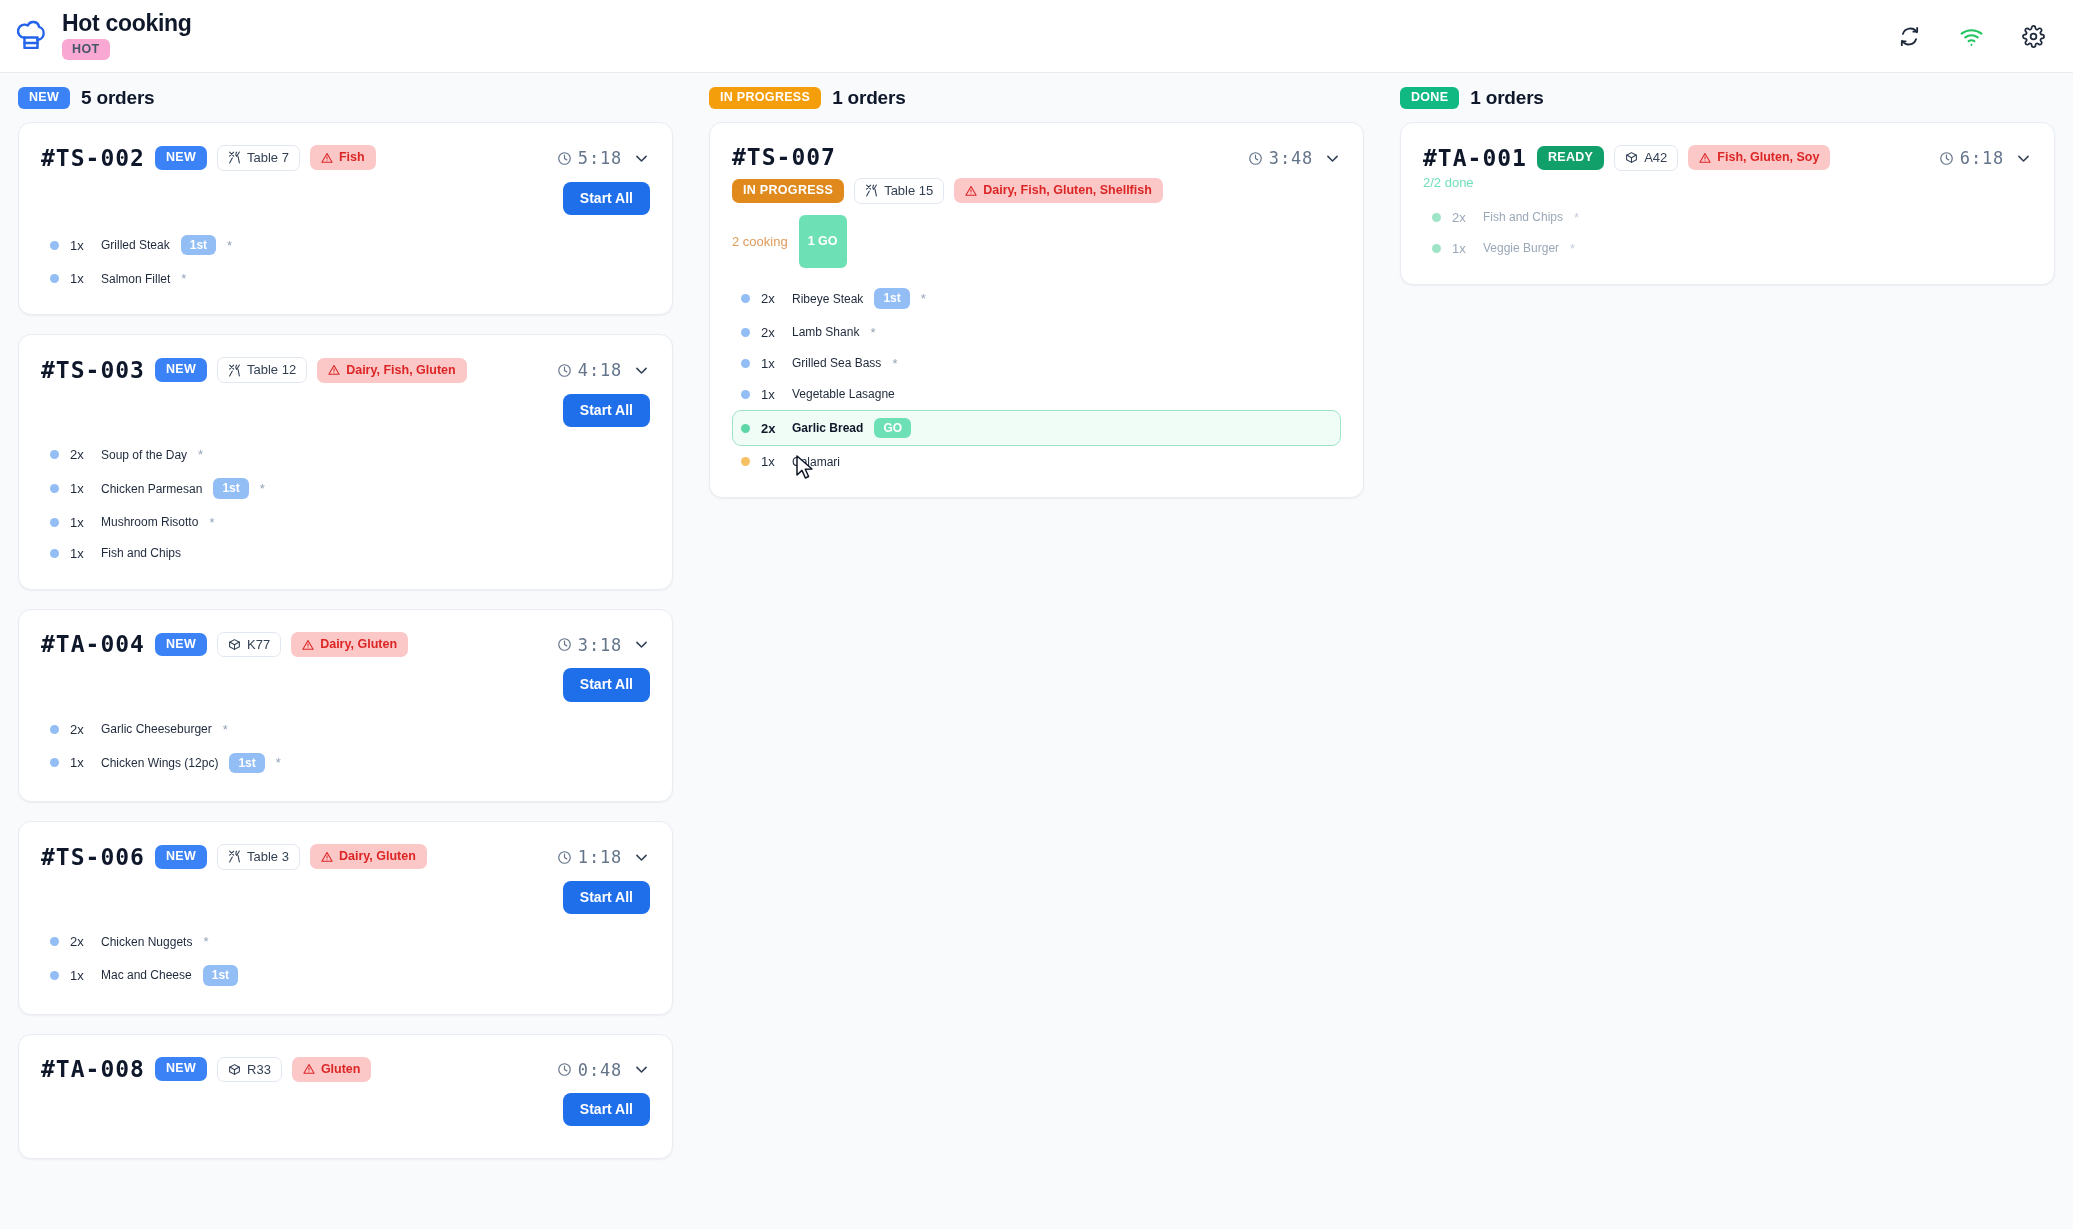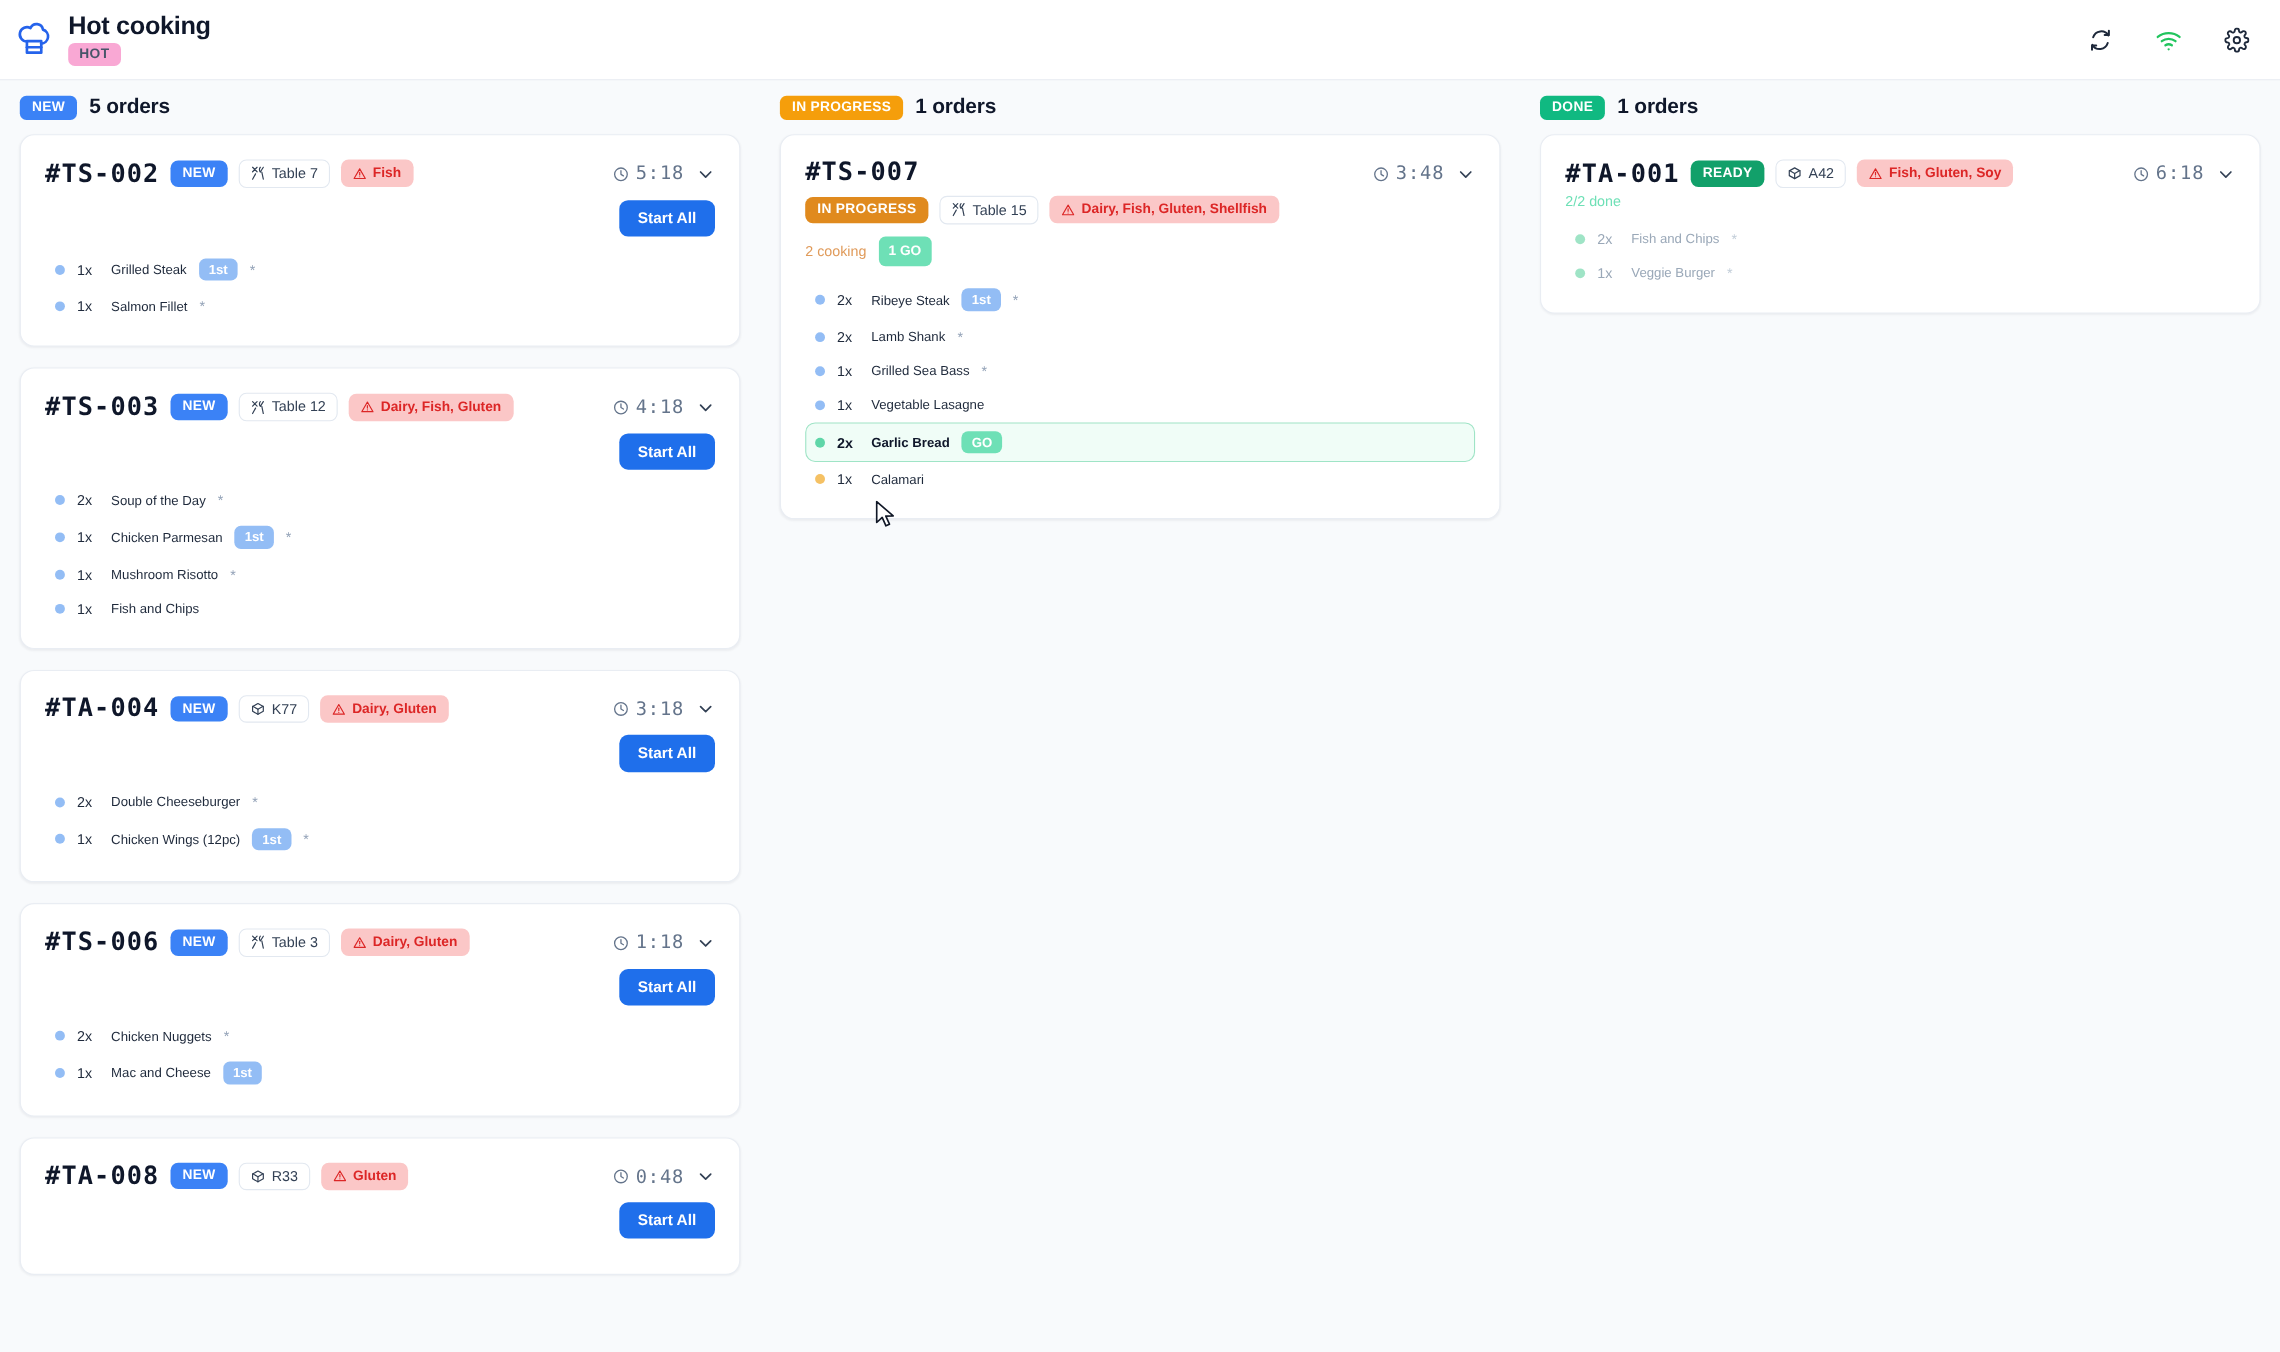--- a/index.html
+++ b/index.html
@@ -107,21 +107,21 @@
   .timer-val svg { display: block; flex: none; }
   .chev { cursor: pointer; display: block; }
 
   .progress-line {
     display: flex; align-items: center; gap: 11px;
     margin-top: 2px;
   }
   .cooking-text { font-size: 13px; color: #e09b5b; }
   .go-count {
     font-size: 12.5px; font-weight: bold; color: #fff;
-    background: #6ee0b6; padding: 7px 9px; border-radius: 6px; line-height: 1.1;
+    background: #6ee0b6; padding: 20px 9px; border-radius: 6px; line-height: 1.1;
   }
   .done-text { font-size: 13px; color: #6ee0b6; margin-top: 4px; }
 
   .start-all-wrap { display: flex; justify-content: flex-end; margin-top: 11px; }
   .start-all {
     background: #1f6feb; color: #fff; border: none;
     font-family: "Liberation Sans", sans-serif;
     font-size: 14px; font-weight: bold;
     padding: 9px 17px; border-radius: 8px; cursor: pointer; line-height: 1.1;
   }
@@ -374,21 +374,21 @@
               </span>
             </div>
           </div>
           <div class="start-all-wrap">
             <button class="start-all">Start All</button>
           </div>
           <div class="items">
             <div class="item">
               <span class="dot new"></span>
               <span class="qty">2x</span>
-              <span class="iname">Double Cheeseburger</span>
+              <span class="iname">Garlic Cheeseburger</span>
               <span class="star">*</span>
             </div>
             <div class="item">
               <span class="dot new"></span>
               <span class="qty">1x</span>
               <span class="iname">Chicken Wings (12pc)</span>
               <span class="seq">1st</span>
               <span class="star">*</span>
             </div>
           </div>

